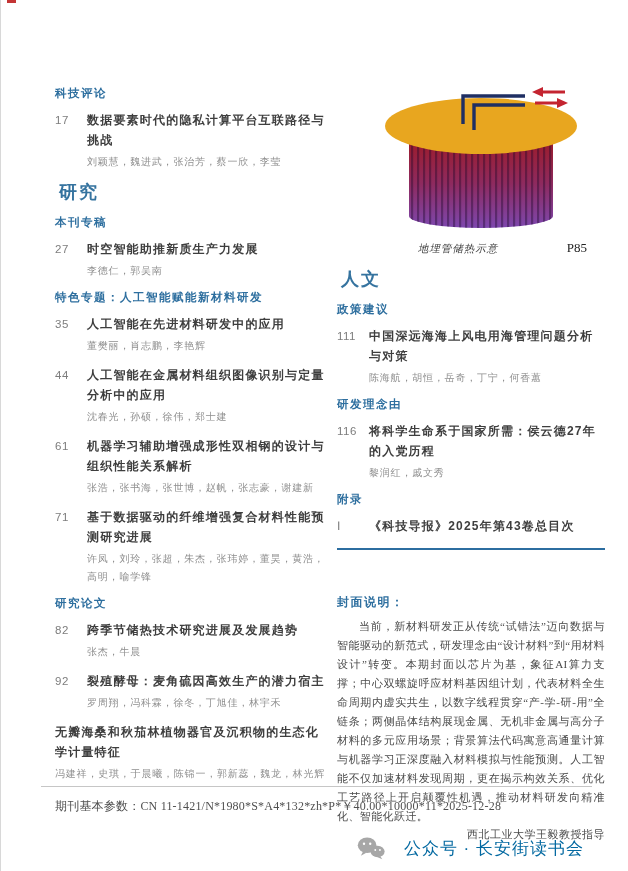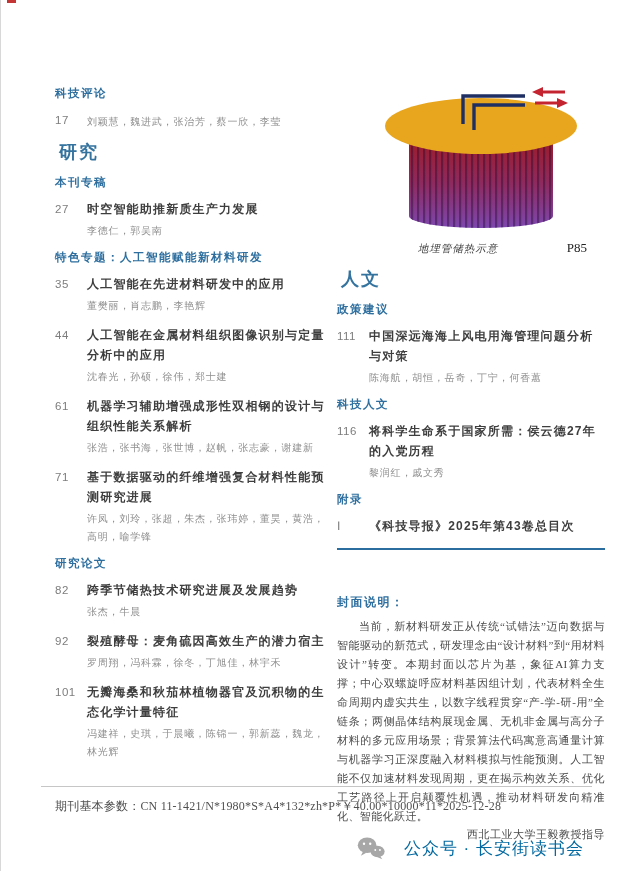--- a/index.html
+++ b/index.html
@@ -103,20 +103,21 @@
   <div class="corner-mark"></div>
 
   <div class="columns">
 
     <div class="col-left">
       <div class="sec-label">科技评论</div>
 
       <div class="toc-item">
         <span class="no">17</span>
         <div class="itembody">
+          <div class="title">数据要素时代的隐私计算平台互联路径与挑战</div>
           <div class="authors">刘颖慧，魏进武，张治芳，蔡一欣，李莹</div>
         </div>
       </div>
 
       <div class="chapter">研究</div>
 
       <div class="sec-label">本刊专稿</div>
 
       <div class="toc-item">
         <span class="no">27</span>
@@ -172,21 +173,20 @@
 
       <div class="toc-item">
         <span class="no">92</span>
         <div class="itembody">
           <div class="title">裂殖酵母：麦角硫因高效生产的潜力宿主</div>
           <div class="authors">罗周翔，冯科霖，徐冬，丁旭佳，林宇禾</div>
         </div>
       </div>
 
       <div class="toc-item">
-        <span class="no">101</span>
         <div class="itembody">
           <div class="title">无瓣海桑和秋茄林植物器官及沉积物的生态化学计量特征</div>
           <div class="authors">冯建祥，史琪，于晨曦，陈锦一，郭新蕊，魏龙，林光辉</div>
         </div>
       </div>
     </div>
 
     <div class="col-right">
 
       <div class="figure-wrap">
@@ -229,21 +229,21 @@
       <div class="sec-label">政策建议</div>
 
       <div class="toc-item">
         <span class="no">111</span>
         <div class="itembody">
           <div class="title">中国深远海海上风电用海管理问题分析与对策</div>
           <div class="authors">陈海航，胡恒，岳奇，丁宁，何香蕙</div>
         </div>
       </div>
 
-      <div class="sec-label">科技人文</div>
+      <div class="sec-label">研发理念由</div>
 
       <div class="toc-item">
         <span class="no">116</span>
         <div class="itembody">
           <div class="title">将科学生命系于国家所需：侯云德27年的入党历程</div>
           <div class="authors">黎润红，戚文秀</div>
         </div>
       </div>
 
       <div class="sec-label">附录</div>

